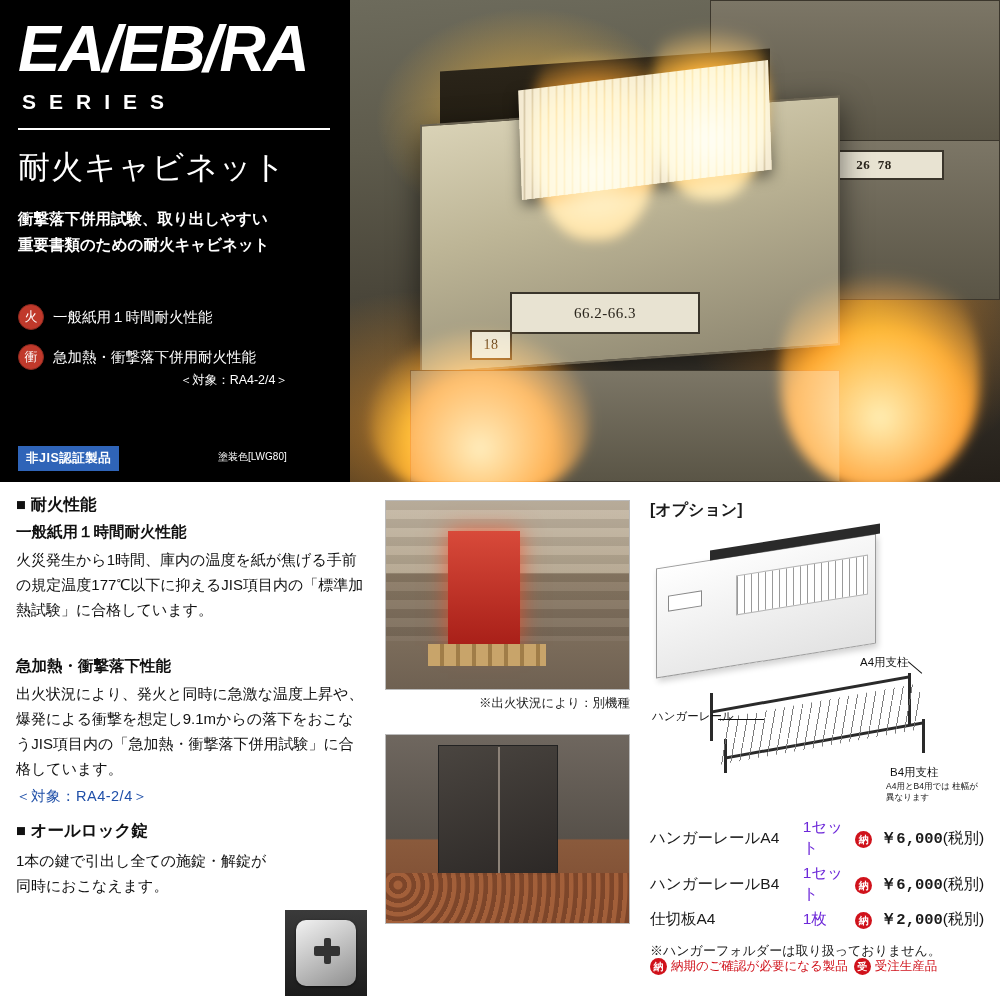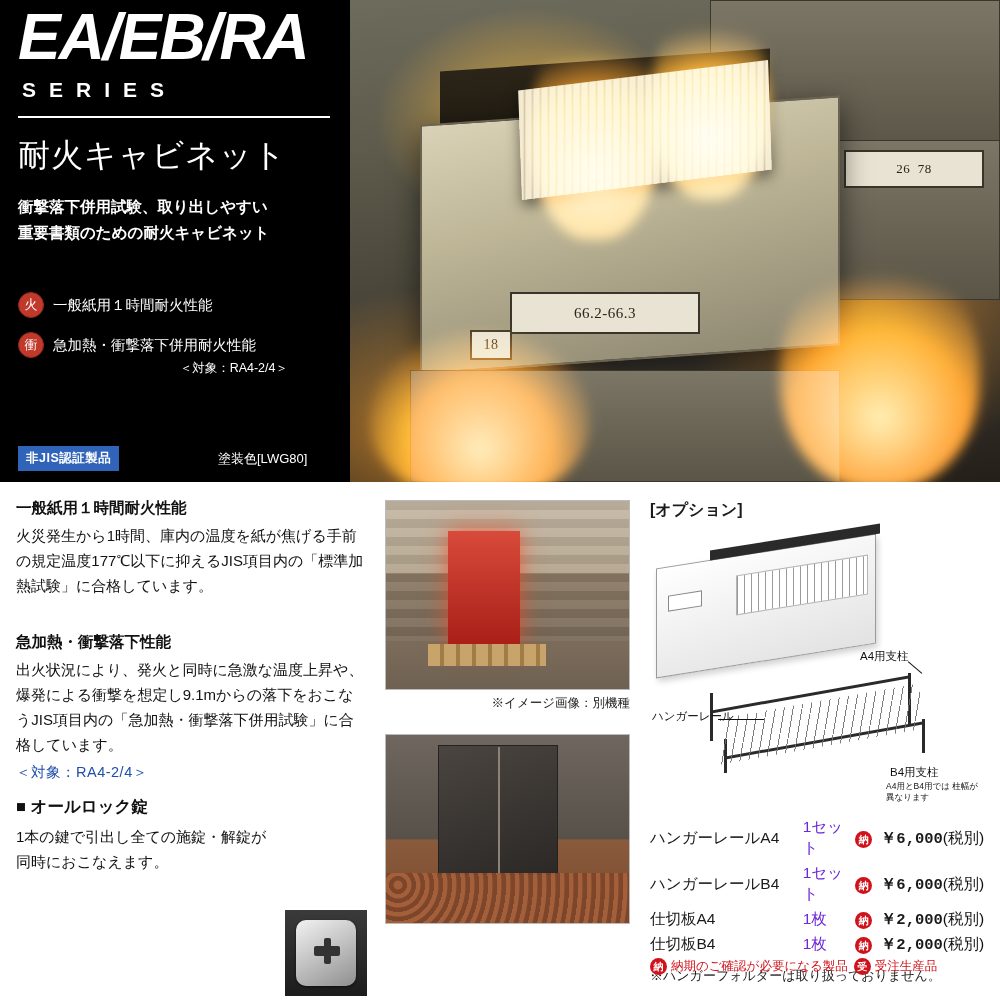--- a/index.html
+++ b/index.html
@@ -54,21 +54,21 @@
     border:1px solid #3b362c;
   }
   .label-plate {
     position:absolute; background:#e8e3d2; border:2px solid #3a352b;
     font-family:"Liberation Serif", serif; color:#2a251c; font-size:13px;
     display:flex; align-items:center; justify-content:center; letter-spacing:.5px;
   }
 
   .hero-left {
     position:absolute; left:0; top:0; width:350px; height:482px;
-    background:#000; padding:2px 18px 0 18px;
+    background:#000; padding:14px 18px 0 18px;
   }
   .series-title {
     font-family:"Liberation Sans", sans-serif;
     font-weight:bold; font-style:italic; font-size:64px; line-height:62px;
     color:#ffffff; letter-spacing:-2px; margin:4px 0 0 0; white-space:nowrap;
   }
   .series-sub {
     color:#ffffff; font-size:21px; letter-spacing:13px; font-weight:bold;
     margin:10px 0 0 4px;
   }
@@ -85,21 +85,21 @@
   }
   .feat-text { color:#fff; font-size:14.5px; }
   .feat-note { color:#fff; font-size:12.5px; text-align:right; margin:2px 44px 0 0; }
 
   .nonjis {
     position:absolute; left:18px; top:446px;
     background:#2f64b8; color:#fff; font-size:12.5px; font-weight:bold;
     padding:4px 8px; letter-spacing:.5px;
   }
   .paint-color {
-    position:absolute; left:218px; top:450px; color:#ffffff; font-size:13px;text-align:center;
+    position:absolute; left:218px; top:450px; color:#ffffff; font-size:10px;text-align:center;
   }
 
   
   .content { position:relative; width:1000px; height:518px; padding:10px 14px 0 14px; }
   .col-left  { position:absolute; left:16px;  top:494px; width:350px; }
   .col-mid   { position:absolute; left:385px; top:500px; width:245px; }
   .col-right { position:absolute; left:650px; top:500px; width:336px; }
 
   .sec-head {
     font-size:16.5px; font-weight:bold; color:#111; margin-bottom:6px;
@@ -202,21 +202,21 @@
   .frame .b3 { left:0; top:14px; width:3px; height:48px; }
   .frame .b4 { left:198px; top:-6px; width:3px; height:52px; }
   .frame .b5 { left:14px; top:60px; width:3px; height:34px; }
   .frame .b6 { left:212px; top:40px; width:3px; height:34px; }
   .frame .mesh {
     position:absolute; left:10px; top:22px; width:200px; height:46px;
     background:repeating-linear-gradient(100deg,#6e6e6e 0 1px, rgba(0,0,0,0) 1px 9px);
     transform:skewY(-10deg); opacity:.9;
   }
   .cal-label { position:absolute; font-size:11.5px; color:#111; }
-  .cal-a4  { left:210px; top:120px; }
+  .cal-a4  { left:210px; top:126px; }
   .cal-hr  { left:2px;   top:180px; }
   .cal-b4  { left:240px; top:236px;text-align:center; }
   .cal-note{ left:236px; top:252px; font-size:8.5px; line-height:11px; width:96px; }
   .leader { position:absolute; background:#111; height:1px; }
   .l1 { left:68px; top:190px; width:46px; }
   .l2 { left:256px; top:138px; width:18px; transform:rotate(40deg); }
 
   table.price { width:336px; border-collapse:collapse; margin-top:6px; }
   table.price td { font-size:15.5px; padding:2px 0; vertical-align:middle; }
   td.nm { width:158px; }
@@ -239,21 +239,21 @@
   .legend-item { display:flex; align-items:center; gap:4px; }
 </style>
 </head>
 <body>
 
 <div class="hero">
 
   <div class="hero-photo">
     <div class="cab-face" style="left:360px;top:0px;width:290px;height:150px;"></div>
     <div class="cab-face" style="left:430px;top:140px;width:220px;height:160px;"></div>
-    <div class="label-plate" style="left:494px;top:150px;width:140px;height:38px;">26&nbsp;&nbsp;78</div>
+    <div class="label-plate" style="left:454px;top:150px;width:140px;height:30px;font-weight:bold;">26&nbsp;&nbsp;78</div>
     <div class="drawer-inner"></div>
     <div class="drawer-main"></div>
     <div class="papers"></div>
     <div class="cab-face" style="left:60px;top:370px;width:430px;height:112px;"></div>
     <div class="label-plate" style="left:160px;top:292px;width:190px;height:42px;font-size:15px;">66.2-66.3</div>
     <div class="label-plate" style="left:120px;top:330px;width:42px;height:30px;font-size:14px;">18</div>
     <div class="flame f1"></div>
     <div class="flame f2"></div>
     <div class="flame f3"></div>
     <div class="flame f4"></div>
@@ -282,20 +282,21 @@
     </div>
   </div>
 
   <div class="nonjis">非JIS認証製品</div>
   <div class="paint-color">塗装色[LWG80]</div>
 </div>
 
 <div class="content"></div>
 
 <div class="col-left">
+  <div class="sec-head">耐火性能</div>
   <div class="sub-head">一般紙用１時間耐火性能</div>
   <div class="para">火災発生から1時間、庫内の温度を紙が焦げる手前の規定温度177℃以下に抑えるJIS項目内の「標準加熱試験」に合格しています。</div>
 
   <div style="height:30px;"></div>
 
   <div class="sub-head">急加熱・衝撃落下性能</div>
   <div class="para">出火状況により、発火と同時に急激な温度上昇や、爆発による衝撃を想定し9.1mからの落下をおこなうJIS項目内の「急加熱・衝撃落下併用試験」に合格しています。</div>
   <div class="target-line">＜対象：RA4-2/4＞</div>
 
   <div style="height:14px;"></div>
@@ -309,21 +310,21 @@
     <div class="lock-key"></div>
   </div>
 </div>
 
 <div class="col-mid">
   <div class="photo photo1">
     <div class="wall"></div>
     <div class="block"></div>
     <div class="pallet"></div>
   </div>
-  <div class="photo-cap">※イメージ画像：別機種</div>
+  <div class="photo-cap">※出火状況により：別機種</div>
 
   <div style="height:22px;"></div>
 
   <div class="photo photo2">
     <div class="slab"></div>
     <div class="crack"></div>
     <div class="gravel"></div>
   </div>
 </div>
 
@@ -372,27 +373,20 @@
       <td class="price-v">￥6,000</td>
       <td class="tax">(税別)</td>
     </tr>
     <tr>
       <td class="nm">仕切板A4</td>
       <td class="qty">1枚</td>
       <td class="bdg"><span class="badge-red">納</span></td>
       <td class="price-v">￥2,000</td>
       <td class="tax">(税別)</td>
     </tr>
-    <tr>
-      <td class="nm">仕切板B4</td>
-      <td class="qty">1枚</td>
-      <td class="bdg"><span class="badge-red">納</span></td>
-      <td class="price-v">￥2,000</td>
-      <td class="tax">(税別)</td>
-    </tr>
   </tbody>
     </table>
 
   <div class="opt-note">※ハンガーフォルダーは取り扱っておりません。</div>
 </div>
 
 <div class="legend">
   <div class="legend-item">
     <span class="badge-red">納</span>
     <span>納期のご確認が必要になる製品</span>

